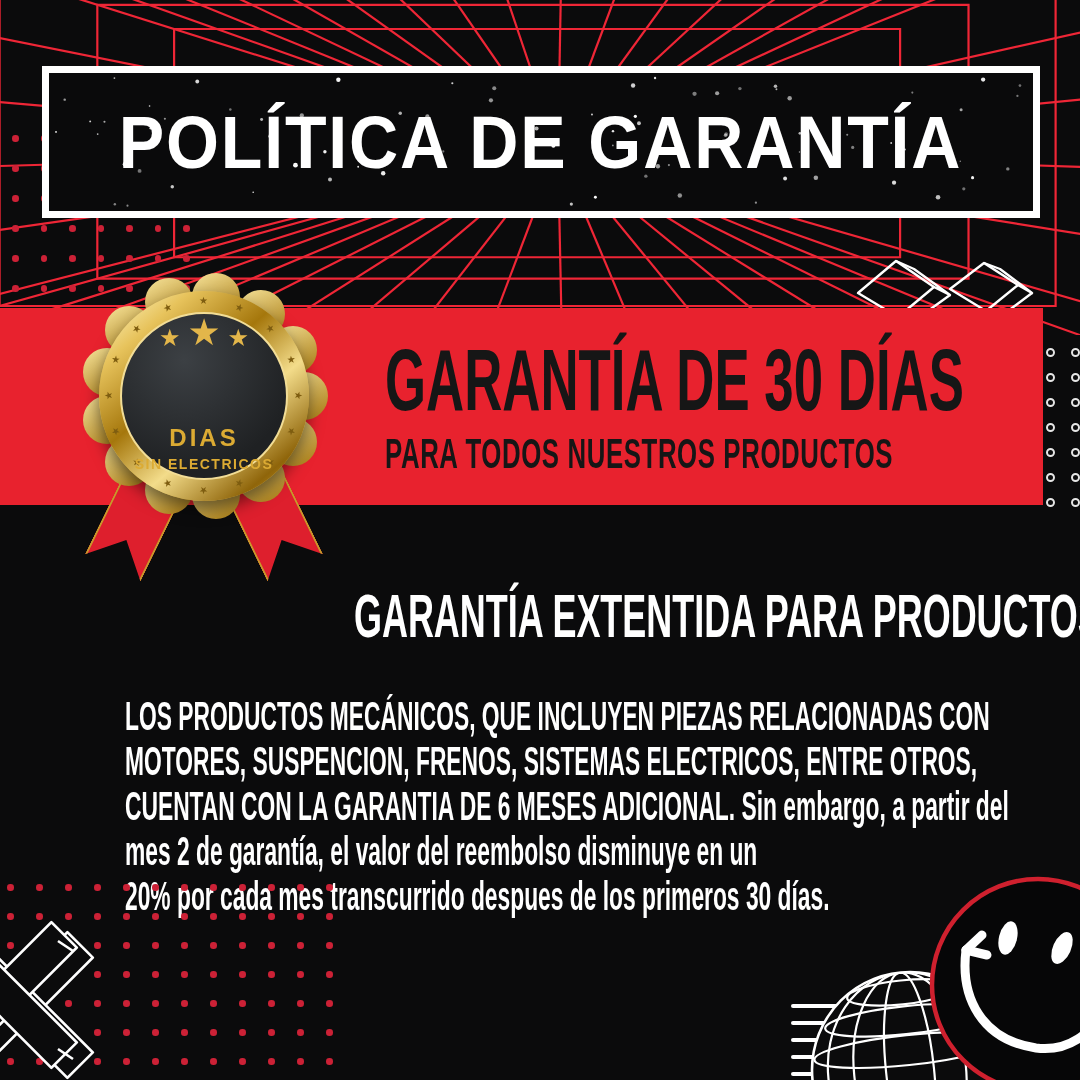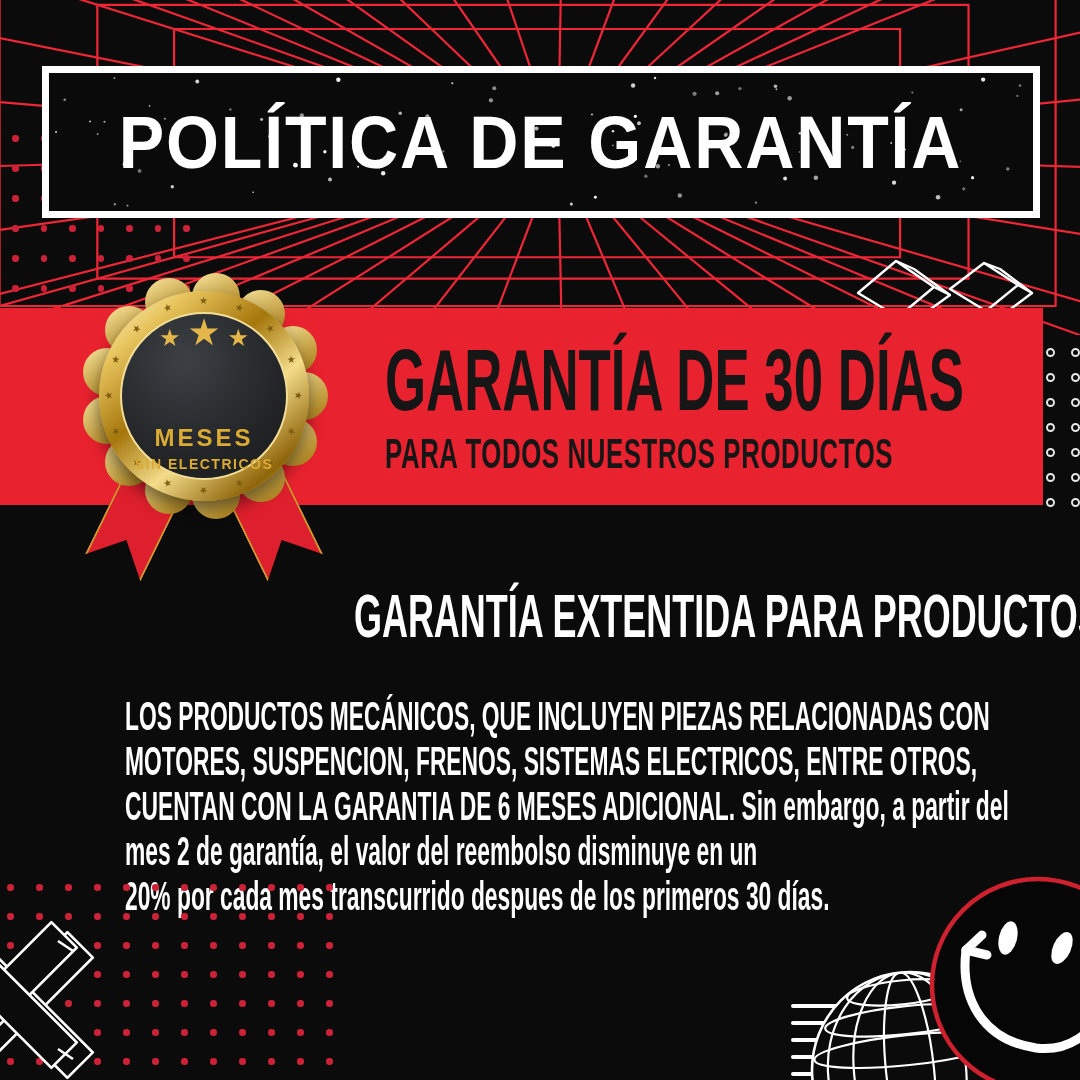--- a/index.html
+++ b/index.html
@@ -330,21 +330,21 @@
         <span class="band-star" style="left: 151.355px; top: 24.2314px; transform: rotate(382.5deg);">★</span>
         <span class="band-star" style="left: 182.175px; top: 44.8249px; transform: rotate(405deg);">★</span>
         <span class="band-star" style="left: 202.769px; top: 75.6451px; transform: rotate(427.5deg);">★</span>
       </div>
     <div class="badge-inner"></div>
     <div class="badge-stars">
       <span class="s">★</span>
       <span class="l">★</span>
       <span class="s">★</span>
     </div>
-    <div class="badge-unit">MESES</div>
+    <div class="badge-unit">DIAS</div>
     <div class="badge-tagline">SIN ELECTRICOS</div>
   </div>
 
   <div class="section-heading abs">
     <span>GARANTÍA EXTENTIDA PARA PRODUCTOS MECÁNICOS</span>
   </div>
   <div class="paragraph abs">
     <div>LOS PRODUCTOS MECÁNICOS, QUE INCLUYEN PIEZAS RELACIONADAS CON</div>
     <div>MOTORES, SUSPENCION, FRENOS, SISTEMAS ELECTRICOS, ENTRE OTROS,</div>
     <div>CUENTAN CON LA GARANTIA DE 6 MESES ADICIONAL. Sin embargo, a partir del</div>

